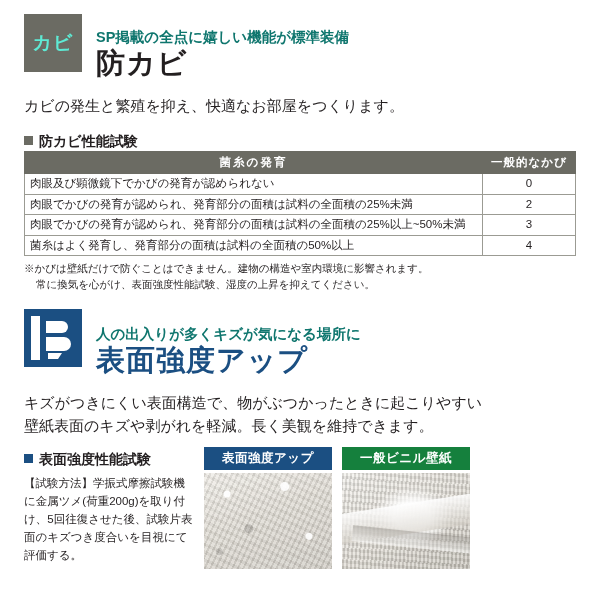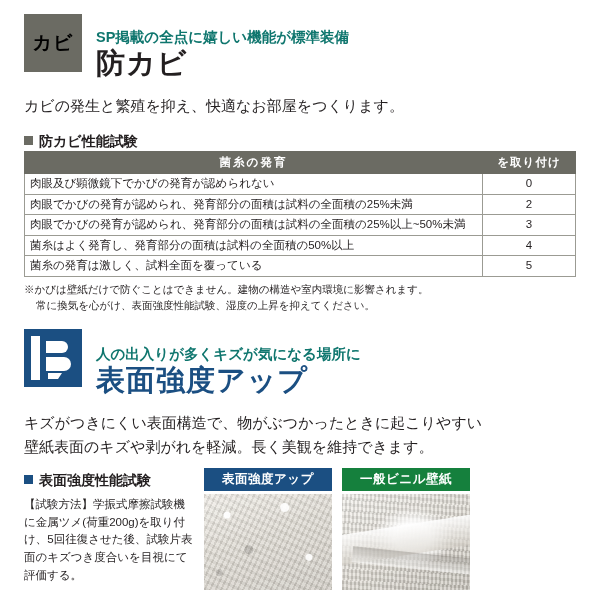--- a/index.html
+++ b/index.html
@@ -24,21 +24,21 @@
 
   
   .sec-head {
     display: flex;
     align-items: flex-start;
   }
   .badge {
     width: 58px;
     height: 58px;
     background: #6b6b63;
-    color: #000000;
+    color: #5eead4;
     display: flex;
     align-items: center;
     justify-content: center;
     font-size: 19px;
     font-weight: bold;
     letter-spacing: 1px;
     flex: none;
     margin-top: 2px;
   }
   .sec-head-text {
@@ -251,43 +251,39 @@
   <div class="sub-head">
     <span class="sq"></span>
     <span class="sub-title">防カビ性能試験</span>
   </div>
 
 
   <table class="perf">
     <thead>
       <tr>
         <th>菌糸の発育</th>
-        <th class="col-right">を取り付け</th>
+        <th class="col-right">一般的なかび</th>
       </tr>
     </thead>
     <tbody>
       <tr>
         <td>肉眼及び顕微鏡下でかびの発育が認められない</td>
         <td class="num">0</td>
       </tr>
       <tr>
         <td>肉眼でかびの発育が認められ、発育部分の面積は試料の全面積の25%未満</td>
         <td class="num">2</td>
       </tr>
       <tr>
         <td>肉眼でかびの発育が認められ、発育部分の面積は試料の全面積の25%以上~50%未満</td>
         <td class="num">3</td>
       </tr>
       <tr>
         <td>菌糸はよく発育し、発育部分の面積は試料の全面積の50%以上</td>
         <td class="num">4</td>
-      </tr>
-      <tr>
-        <td>菌糸の発育は激しく、試料全面を覆っている</td>
-        <td class="num">5</td>
       </tr>
     </tbody>
   </table>
 
   <p class="footnote">
     <span>※かびは壁紙だけで防ぐことはできません。建物の構造や室内環境に影響されます。</span>
     <span class="indent">常に換気を心がけ、表面強度性能試験、湿度の上昇を抑えてください。</span>
   </p>
 
   <div class="sec-head sec2">

